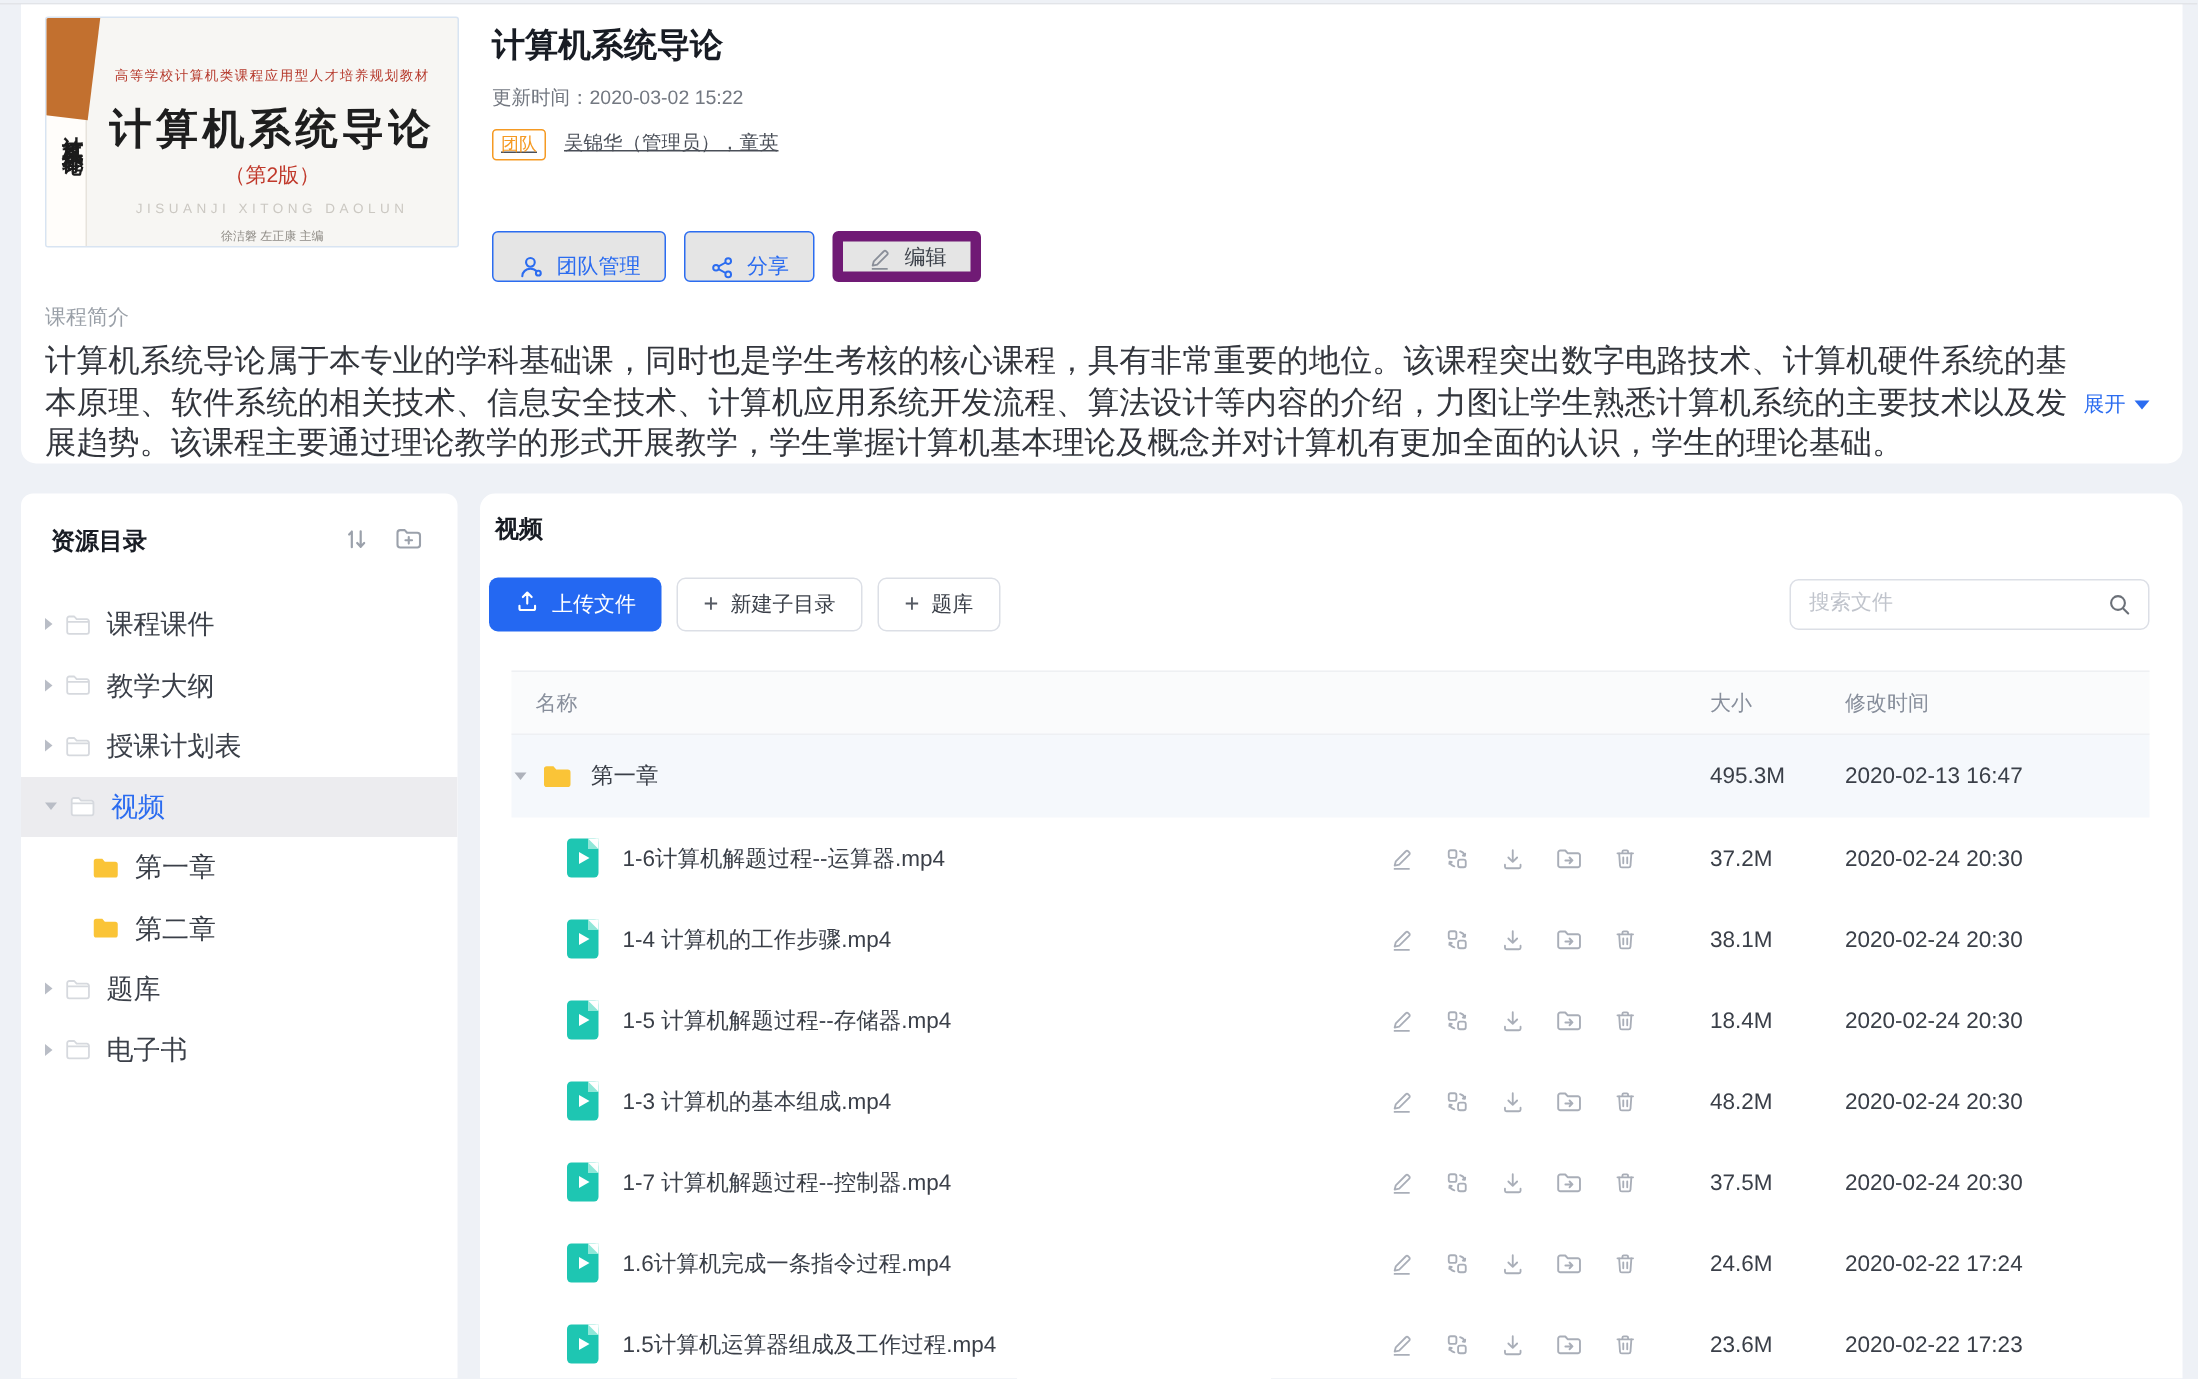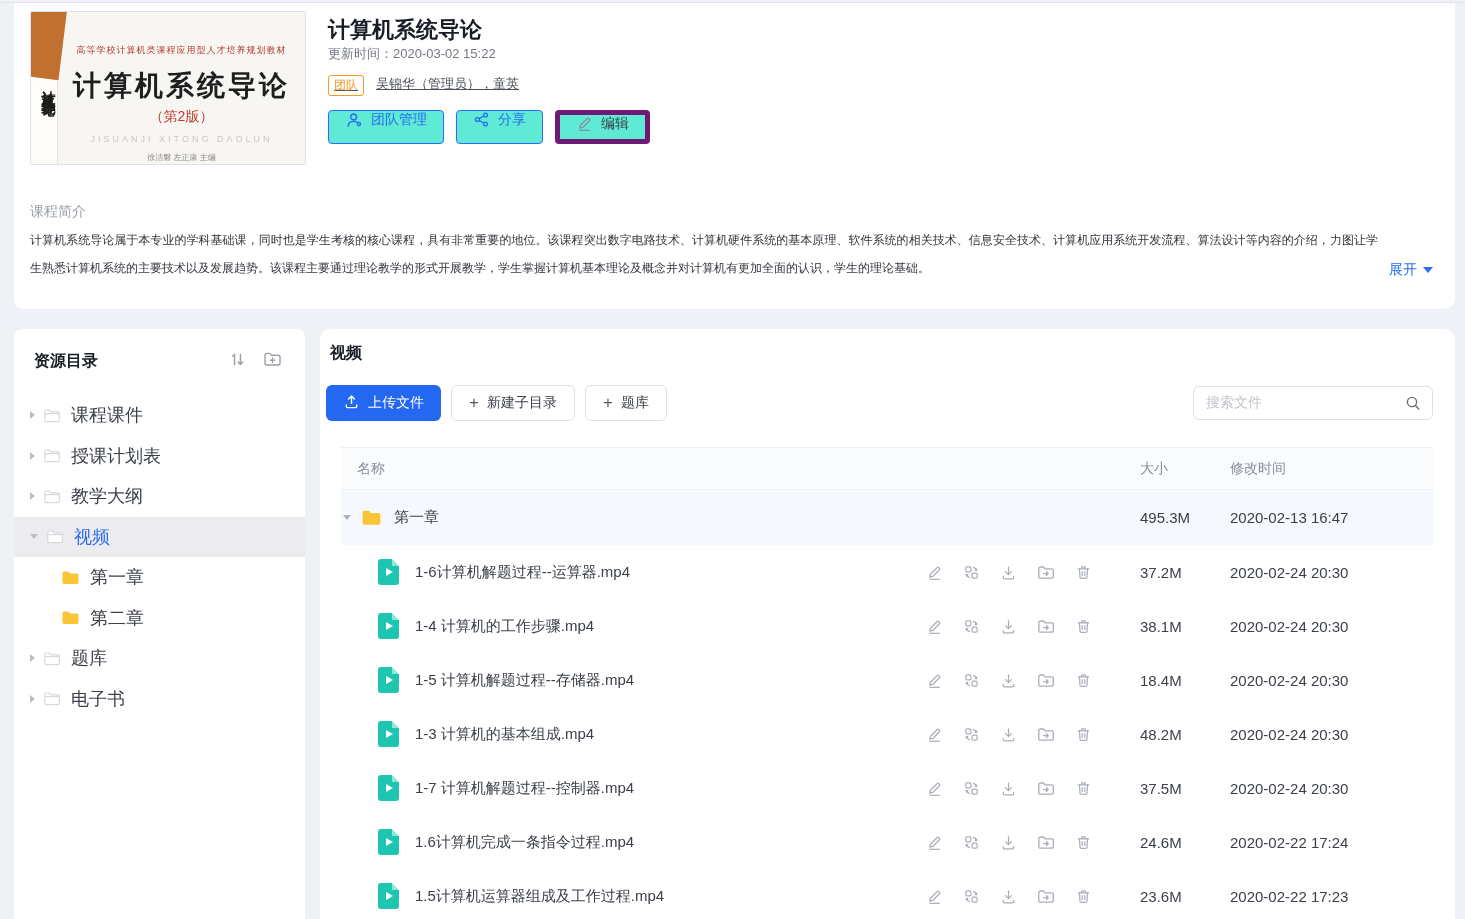--- a/index.html
+++ b/index.html
@@ -20,31 +20,31 @@
   .spine-title{position:absolute;left:0;top:68px;width:27px;text-align:center;writing-mode:vertical-rl;font-weight:bold;font-size:14px;color:#1c1c1c;letter-spacing:2px;}
   .cover-main{position:absolute;left:27px;right:0;top:0;bottom:0;text-align:center;}
   .cover-series{margin-top:32px;font-size:9px;color:#b5382b;letter-spacing:1px;}
   .cover-title{margin-top:10px;font-size:28px;font-weight:bold;color:#1e1e1e;letter-spacing:3px;}
   .cover-edition{margin-top:3px;font-size:14px;color:#c0392b;}
   .cover-pinyin{margin-top:8px;font-size:9px;color:#cbc8c2;letter-spacing:3px;}
   .cover-authors{margin-top:8px;font-size:8px;color:#8d8a84;}
 
   .course-info{position:absolute;left:314px;top:12px;}
   .course-title{font-size:22px;font-weight:bold;color:#181c24;}
-  .update-row{font-size:13px;color:#737881;}
+  .update-row{margin-top:11px;font-size:13px;color:#737881;}
   .team-row{margin-top:12px;display:flex;align-items:flex-start;font-size:13px;color:#4a4f58;text-decoration:underline;}
   .team-badge{display:inline-block;border:1px solid #f59a23;color:#f59a23;border-radius:3px;padding:1px 5px;font-size:12px;margin-right:12px;}
   .btn-row{margin-top:14px;display:flex;gap:12px;}
-  .btn{display:inline-flex;align-items:flex-start;gap:8px;height:34px;padding:0 16px;border-radius:4px;font-size:14px;background:#5eead4;cursor:pointer;}
+  .btn{display:inline-flex;align-items:flex-end;gap:8px;height:34px;padding:0 16px;border-radius:4px;font-size:14px;background:#e5e5e5;cursor:pointer;margin-top:33px;}
   .btn.blue{border:1px solid #2b6cf0;color:#2b6cf0;}
-  .btn.plain{border:5px solid #701a75;color:#3a3f48;}
+  .btn.plain{border:7px solid #701a75;color:#3a3f48;}
   .btn svg{display:block;}
 
   .intro-label{position:absolute;left:16px;top:200px;font-size:14px;color:#9aa0a8;}
-  .intro-text{position:absolute;left:16px;top:224px;width:1348px;font-size:12px;line-height:27.5px;color:#32353c;text-align:justify;}
+  .intro-text{position:absolute;left:16px;top:224px;width:1348px;font-size:21px;line-height:27.5px;color:#32353c;text-align:justify;}
   .expand-link{position:absolute;right:22px;top:258px;font-size:14px;color:#2b6cf0;display:flex;align-items:center;gap:6px;cursor:pointer;}
   .expand-caret{width:0;height:0;border-top:6px solid #2b6cf0;border-left:5px solid transparent;border-right:5px solid transparent;}
 
   
   .sidebar-card{position:absolute;left:14px;top:329px;width:291px;height:590px;background:#fff;border-radius:8px 8px 0 0;overflow:hidden;}
   .sidebar-head{display:flex;align-items:center;justify-content:space-between;padding:20px 22px 16px 20px;}
   .sidebar-title{font-size:16px;font-weight:bold;color:#181c24;}
   .sidebar-head-icons{display:flex;gap:16px;align-items:center;}
   .sidebar-head-icons span{cursor:pointer;display:block;}
   .tree{margin-top:6px;}
@@ -198,32 +198,32 @@
   </div>
       <div class="tree-item">
     <span class="caret"></span>
     <span class="tree-folder">
       <svg class="f-outline" width="18" height="17" viewBox="0 0 18 17" fill="#fff" stroke="#d6d9de" stroke-width="1.2" stroke-linejoin="round">
             <path d="M1.8 4.4a1.4 1.4 0 0 1 1.4-1.4h3.3l1.6 1.8h6.8a1.4 1.4 0 0 1 1.4 1.4v7a1.4 1.4 0 0 1-1.4 1.4H3.2a1.4 1.4 0 0 1-1.4-1.4v-8.8z"></path>
             <path d="M1.8 6.6h14.5"></path>
           </svg>
 
     </span>
-    <span class="tree-label">授课计划表</span>
+    <span class="tree-label">教学大纲</span>
   </div>
       <div class="tree-item">
     <span class="caret"></span>
     <span class="tree-folder">
       <svg class="f-outline" width="18" height="17" viewBox="0 0 18 17" fill="#fff" stroke="#d6d9de" stroke-width="1.2" stroke-linejoin="round">
             <path d="M1.8 4.4a1.4 1.4 0 0 1 1.4-1.4h3.3l1.6 1.8h6.8a1.4 1.4 0 0 1 1.4 1.4v7a1.4 1.4 0 0 1-1.4 1.4H3.2a1.4 1.4 0 0 1-1.4-1.4v-8.8z"></path>
             <path d="M1.8 6.6h14.5"></path>
           </svg>
 
     </span>
-    <span class="tree-label">教学大纲</span>
+    <span class="tree-label">授课计划表</span>
   </div>
       <div class="tree-item selected expanded">
     <span class="caret"></span>
     <span class="tree-folder">
       <svg class="f-outline" width="18" height="17" viewBox="0 0 18 17" fill="#fff" stroke="#d6d9de" stroke-width="1.2" stroke-linejoin="round">
             <path d="M1.8 4.4a1.4 1.4 0 0 1 1.4-1.4h3.3l1.6 1.8h6.8a1.4 1.4 0 0 1 1.4 1.4v7a1.4 1.4 0 0 1-1.4 1.4H3.2a1.4 1.4 0 0 1-1.4-1.4v-8.8z"></path>
             <path d="M1.8 6.6h14.5"></path>
           </svg>
 
     </span>

